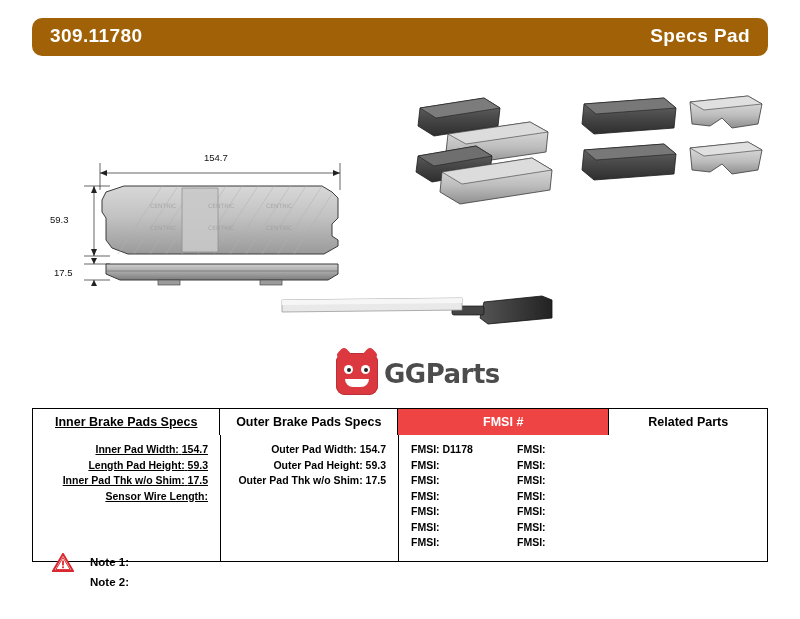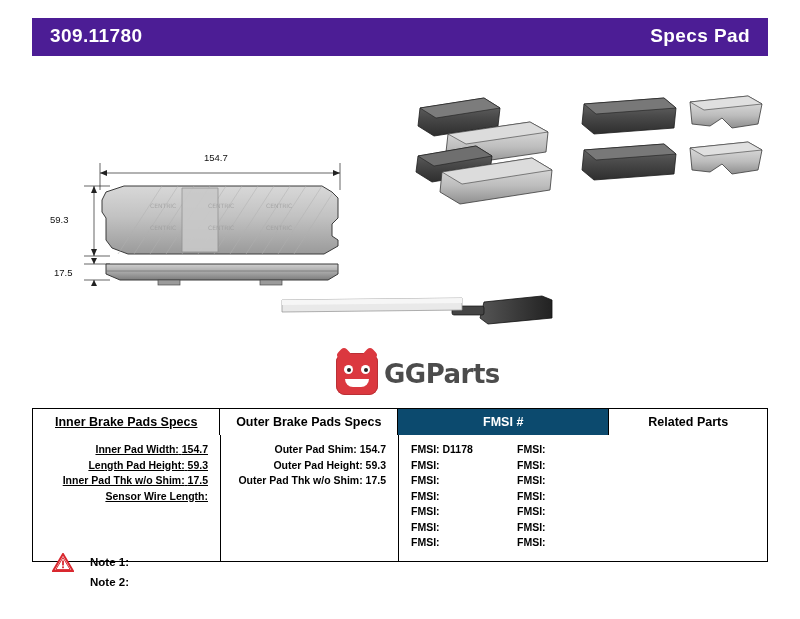--- a/index.html
+++ b/index.html
@@ -19,22 +19,22 @@
     position: absolute;
     left: 0; top: 0;
     width: 800px; height: 619px;
   }
 
   
   .header {
     position: absolute;
     left: 32px; top: 18px;
     width: 736px; height: 38px;
-    background: #4c1d95;
-    border-radius: 0;
+    background: #a16207;
+    border-radius: 10px;
   }
   .header .part-number {
     position: absolute;
     left: 18px; top: 7px;
     color: #ffffff;
     font-size: 19px;
     font-weight: bold;
     letter-spacing: 0.4px;
   }
   .header .doc-title {
@@ -136,21 +136,21 @@
     border-right: 1px solid #000000;
     display: flex;
     align-items: center;
     justify-content: center;
     font-size: 12.5px;
     font-weight: bold;
     box-sizing: border-box;
   }
   .specs-head .cell:last-child { border-right: none; }
   .specs-head .cell.dark {
-    background: #0c4a6e;
+    background: #ef4444;
     color: #ffffff;
   }
   .specs-body {
     display: flex;
     min-height: 118px;
   }
   .specs-body .col {
     border-right: 1px solid #000000;
     box-sizing: border-box;
     padding: 7px 6px 10px 6px;
@@ -389,21 +389,21 @@
     <div class="specs-body">
 
       <div class="col c1">
         <div class="spec-line"><span>Inner Pad Width:</span> <span class="val">154.7</span></div>
         <div class="spec-line"><span>Length Pad Height:</span> <span class="val">59.3</span></div>
         <div class="spec-line"><span>Inner Pad Thk w/o Shim:</span> <span class="val">17.5</span></div>
         <div class="spec-line"><span>Sensor Wire Length:</span> <span class="val"></span></div>
       </div>
 
       <div class="col c2">
-        <div class="spec-line"><span>Outer Pad Shim:</span> <span class="val">154.7</span></div>
+        <div class="spec-line"><span>Outer Pad Width:</span> <span class="val">154.7</span></div>
         <div class="spec-line"><span>Outer Pad Height:</span> <span class="val">59.3</span></div>
         <div class="spec-line"><span>Outer Pad Thk w/o Shim:</span> <span class="val">17.5</span></div>
       </div>
 
       <div class="col c3">
         <div class="fmsi-grid">
           <div class="fmsi-col">
             <div class="fmsi-line"><span>FMSI:</span> <span>D1178</span></div>
             <div class="fmsi-line"><span>FMSI:</span> <span></span></div>
             <div class="fmsi-line"><span>FMSI:</span> <span></span></div>

